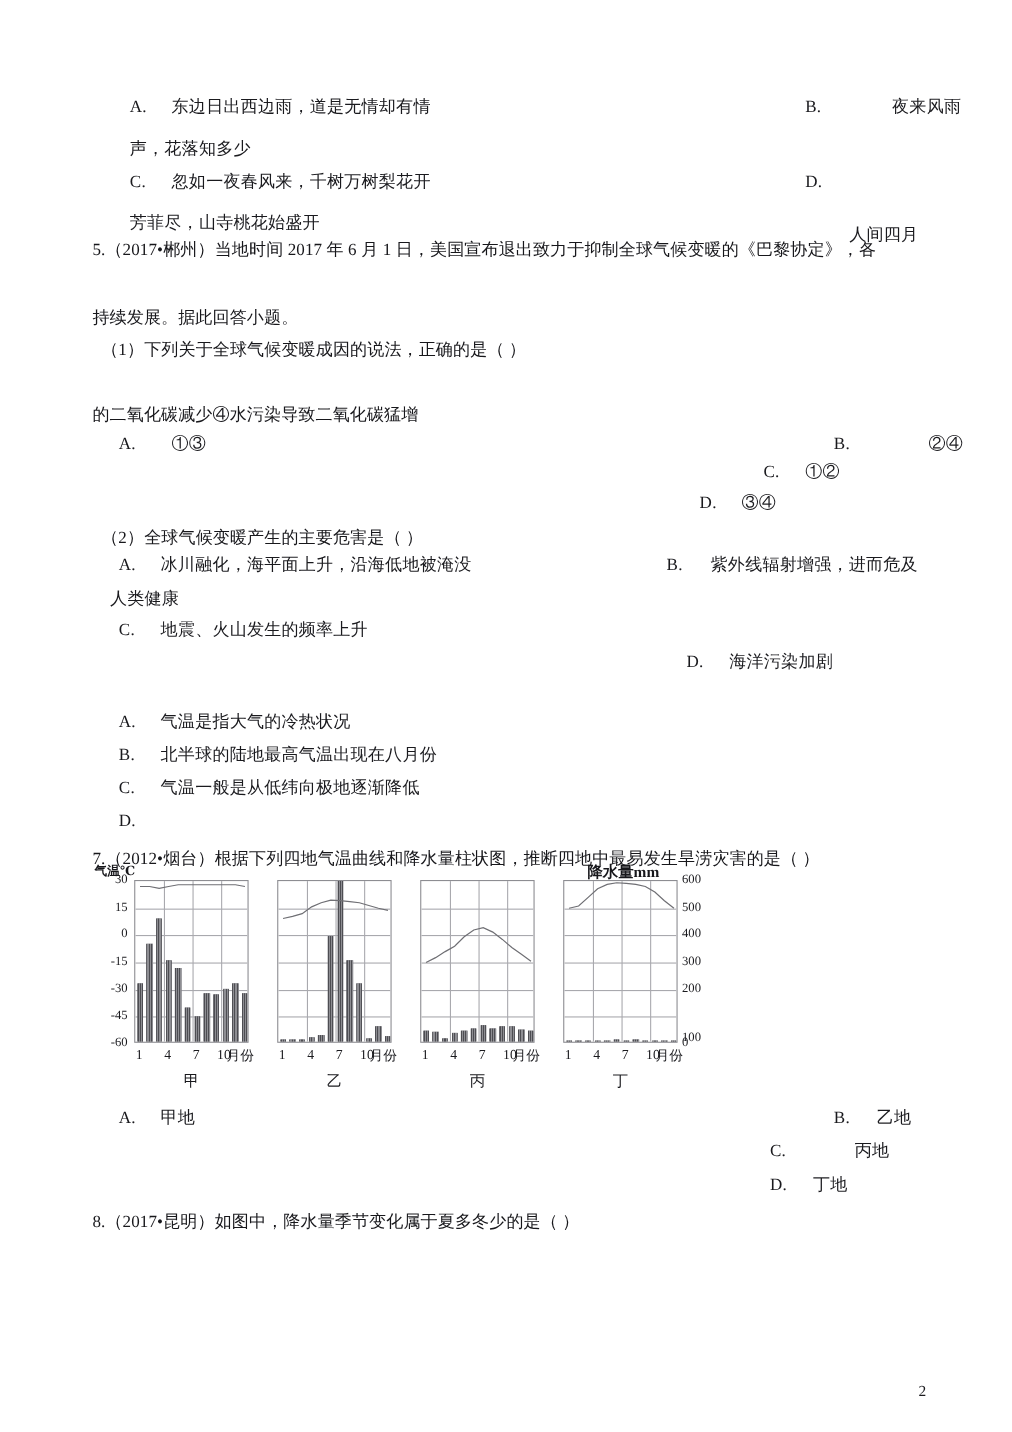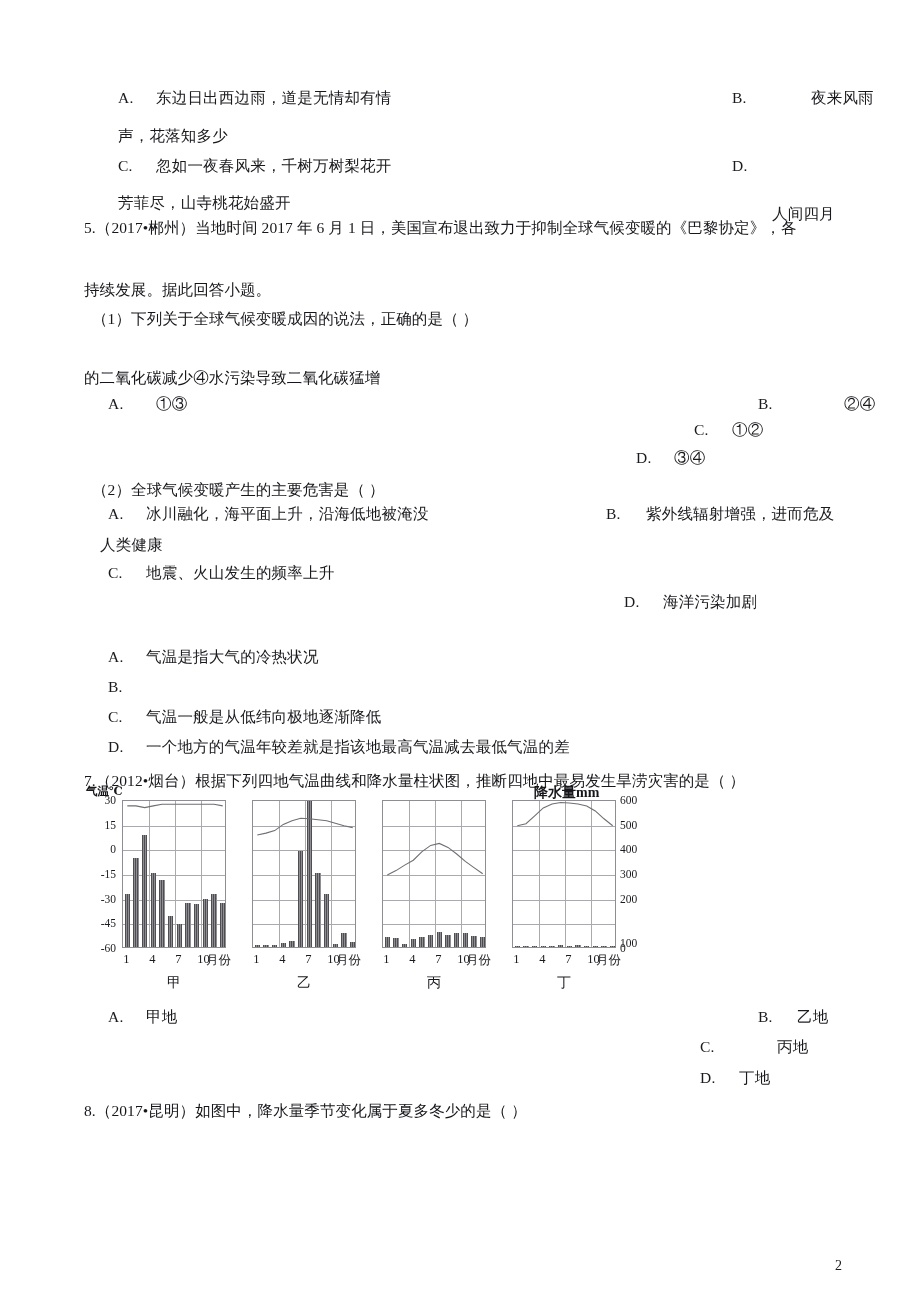--- a/index.html
+++ b/index.html
@@ -185,26 +185,26 @@
   <div class="line" style="left:146px;top:563px;">地震、火山发生的频率上升</div>
 
   <div class="line" style="left:624px;top:592px;">D.</div>
   <div class="line" style="left:663px;top:592px;">海洋污染加剧</div>
 
 
   <div class="line" style="left:108px;top:647px;">A.</div>
   <div class="line" style="left:146px;top:647px;">气温是指大气的冷热状况</div>
 
   <div class="line" style="left:108px;top:677px;">B.</div>
+  <div class="line" style="left:146px;top:677px;">北半球的陆地最高气温出现在八月份</div>
 
   <div class="line" style="left:108px;top:707px;">C.</div>
   <div class="line" style="left:146px;top:707px;">气温一般是从低纬向极地逐渐降低</div>
 
   <div class="line" style="left:108px;top:737px;">D.</div>
-  <div class="line" style="left:146px;top:737px;">一个地方的气温年较差就是指该地最高气温减去最低气温的差</div>
 
   <div class="stem" style="left:84px;top:765px;">7.（2012•烟台）根据下列四地气温曲线和降水量柱状图，推断四地中最易发生旱涝灾害的是（     ）</div>
 
   <div class="charts">
 
     <div class="axis-title-l" style="left:0px;top:-2px;">气温℃</div>
     <div class="axis-title-r" style="left:448px;top:-2px;">降水量mm</div>
 
     <div class="chart" id="chart-jia" style="left:36px;">
       <div class="plot">

